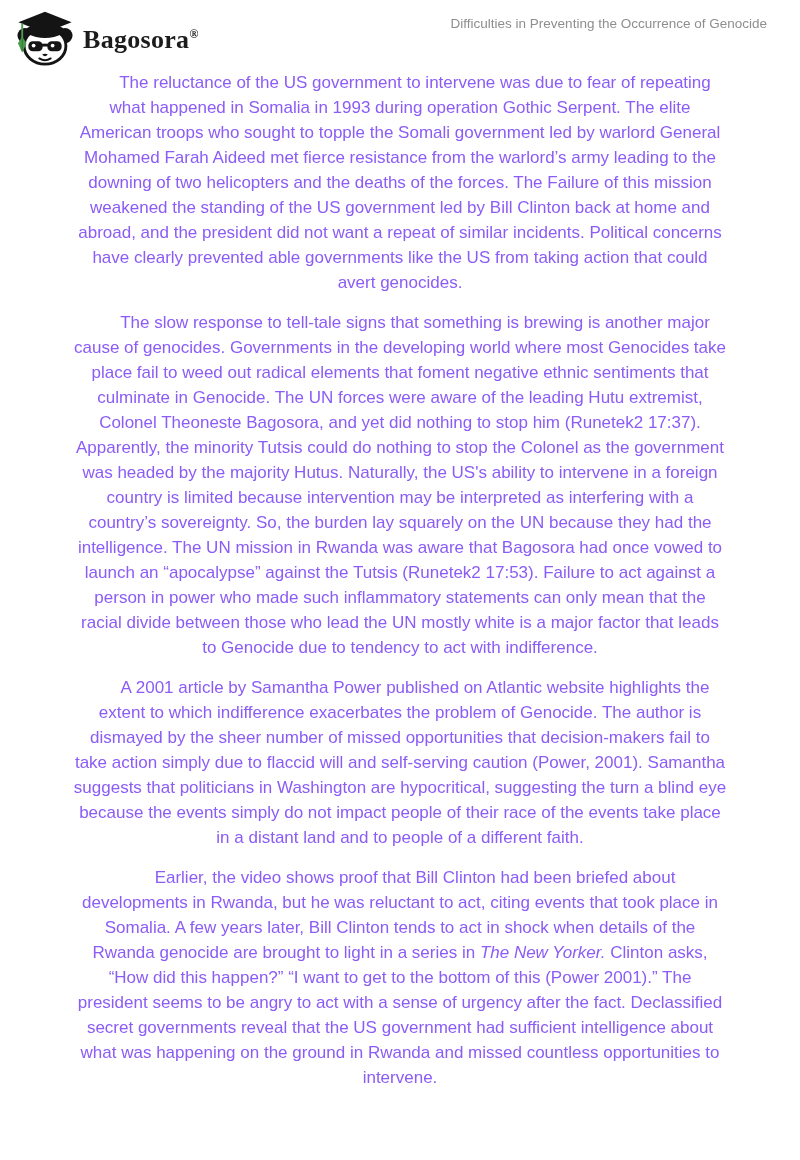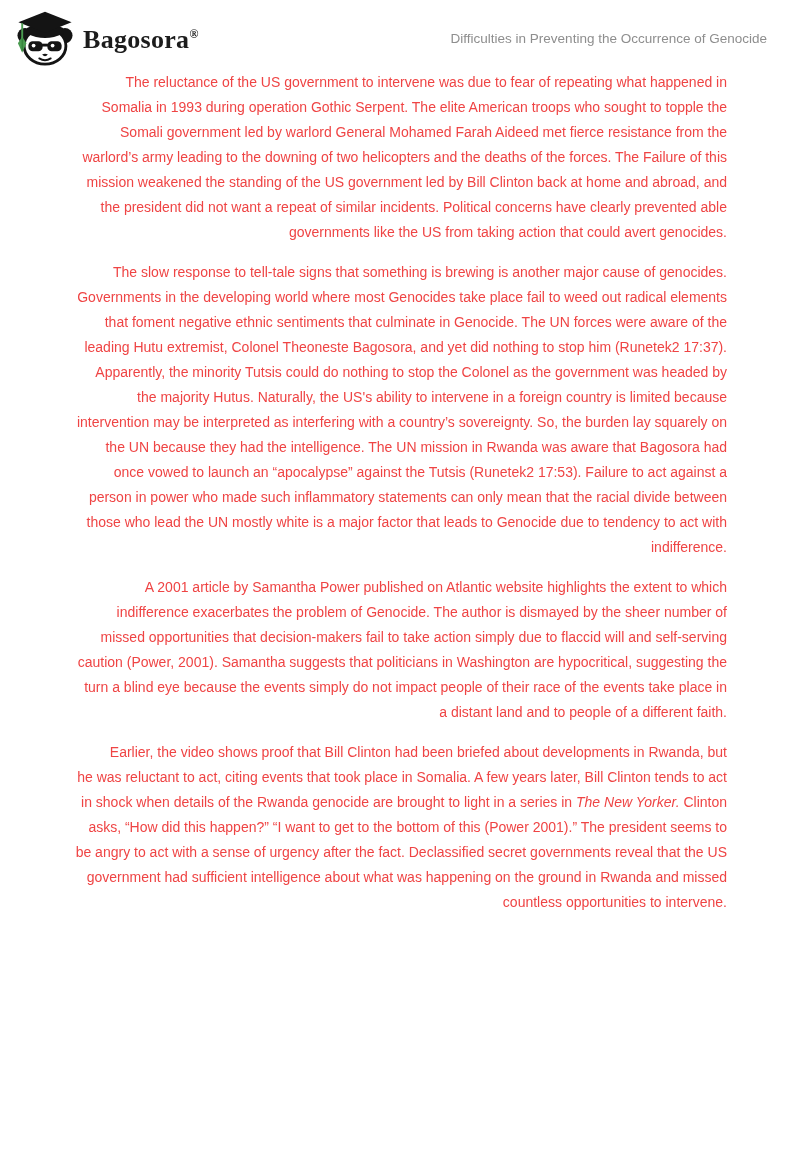--- a/index.html
+++ b/index.html
@@ -37,32 +37,32 @@
   .reg-mark {
     font-family: "Liberation Serif", serif;
     font-weight: bold;
     font-size: 12px;
     color: #1c1c1c;
     vertical-align: 10px;
   }
   .doc-title {
     font-size: 13.5px;
     color: #8e8e8e;
-    margin-top: 25px;
+    margin-top: 10px;
     text-align: right;
   }
   .essay-body {
     position: absolute;
     top: 70px;
     left: 73px;
     width: 654px;
-    color: #ef4444;
-    font-size: 14px;
+    color: #8b5cf6;
+    font-size: 17px;
     line-height: 25px;
-    text-align: right;
+    text-align: center;
   }
   .para {
     margin: 0 0 15px 0;
     text-indent: 30px;
   }
   .para em { font-style: italic; }
   .footer-url {
     position: absolute;
     right: 34px;
     bottom: 16px;

